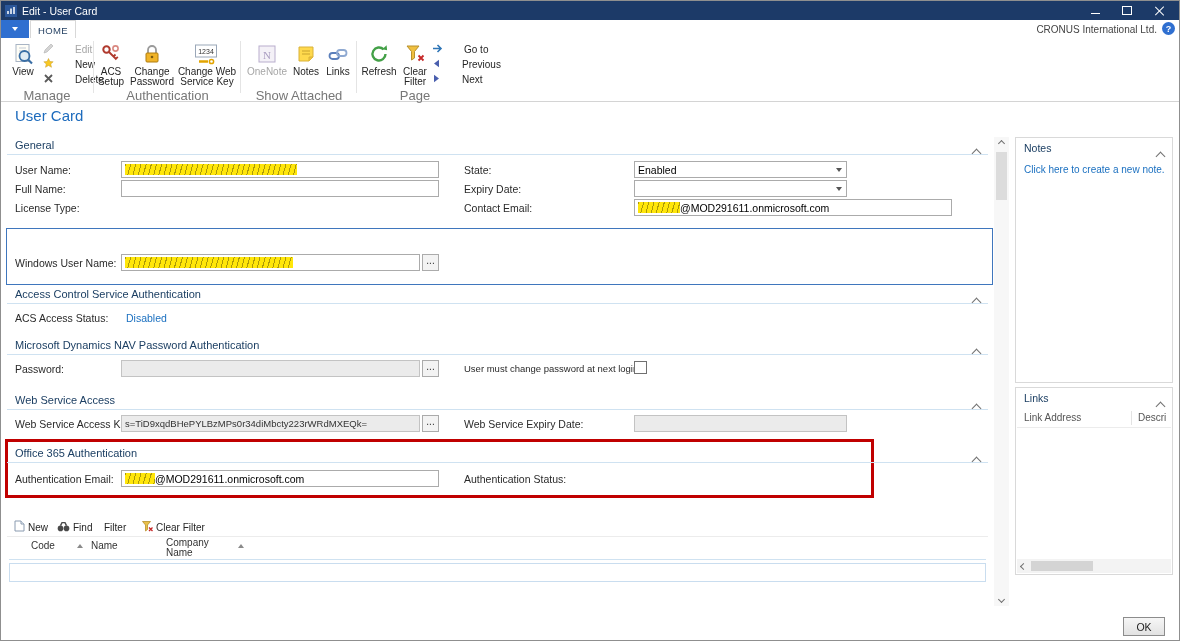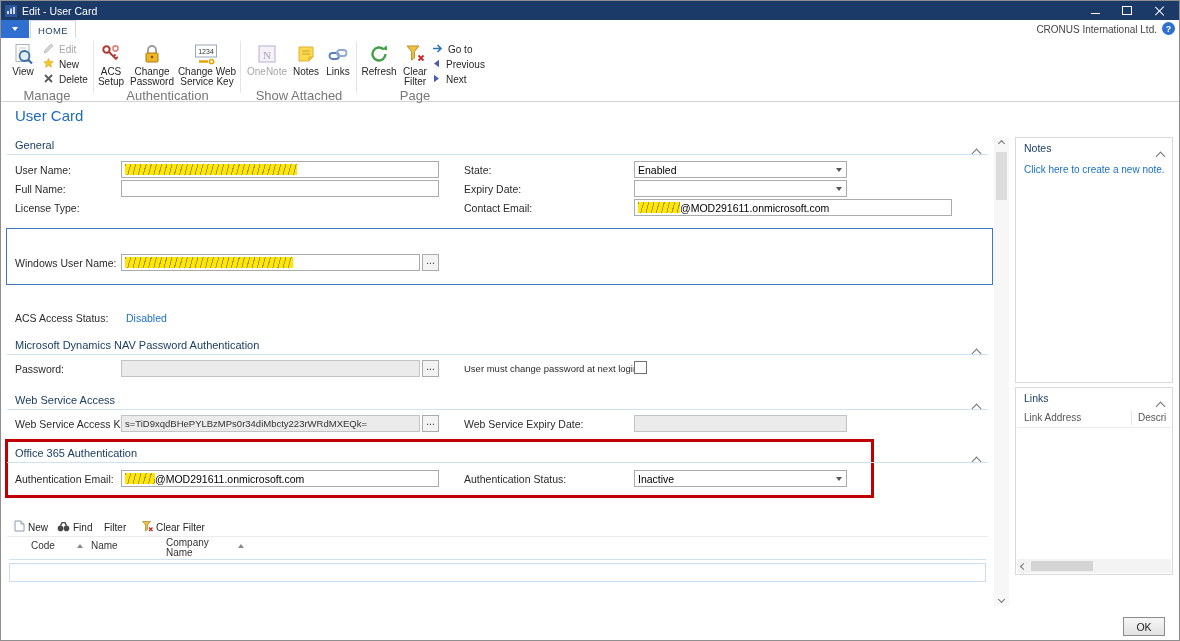--- a/index.html
+++ b/index.html
@@ -20,21 +20,21 @@
   .tabrow{position:absolute;top:19px;left:0;width:100%;height:18px;background:#fff}
   .appmenu{position:absolute;left:0;top:0;width:28px;height:18px;background:#2f6fd0;display:flex;align-items:center;justify-content:center}
   .dd-caret{border-left:3.5px solid transparent;border-right:3.5px solid transparent;border-top:4px solid #fff}
   .tab-home{position:absolute;left:29px;top:0;width:44px;height:18px;background:#fff;border:1px solid #d8d8d8;border-bottom:none;color:#1f3c5f;font-size:9.5px;display:flex;align-items:center;justify-content:center;letter-spacing:.4px}
   .company{position:absolute;right:22px;top:4px;font-size:10px;color:#444;white-space:nowrap}
   .helpico{position:absolute;right:4px;top:2px;width:13px;height:13px;border-radius:50%;background:#2f6fd0;color:#fff;font-size:9px;font-weight:bold;display:flex;align-items:center;justify-content:center}
   
   .ribbon{position:absolute;top:37px;left:0;width:100%;height:63px;background:#fff;border-bottom:1px solid #d4d4d4}
   .rbtn-lg{position:absolute;top:3px;display:flex;flex-direction:column;align-items:center;font-size:10px;color:#262626;text-align:center;line-height:10px}
   .rbtn-lg .ric{height:25px;display:flex;align-items:center;justify-content:center;margin-bottom:1px}
-  .rbtn-sm{position:absolute;display:flex;align-items:center;gap:5px;font-size:10px;color:#262626;height:13px;white-space:nowrap}
+  .rbtn-sm{position:absolute;display:flex;align-items:center;gap:21px;font-size:10px;color:#262626;height:13px;white-space:nowrap}
   .rbtn-sm.dis{color:#a6a6a6}
   .rgrp{position:absolute;top:50px;font-size:13px;color:#777;text-align:center}
   .rsep{position:absolute;top:3px;height:52px;width:1px;background:#e4e4e4}
   
   .pagetitle{position:absolute;left:14px;top:106px;font-size:15px;color:#1d6bbd}
   .sechd{position:absolute;left:6px;width:981px;height:17px;border-bottom:1px solid #cfe2f1}
   .sechd .t{position:absolute;left:8px;top:2px;font-size:11px;color:#1c3f63;white-space:nowrap}
   .chev{display:inline-block;width:6px;height:6px;border-left:1.4px solid #707070;border-top:1.4px solid #707070;transform:rotate(45deg)}
   .chev.down{transform:rotate(225deg)}
   .chev.left{transform:rotate(-45deg)}
@@ -283,20 +283,24 @@
       <span>@MOD291611.onmicrosoft.com</span>
     </div>
 
   <div class="focusbox" style="left:5px;top:227px;width:985px;height:55px"></div>
   <div class="lbl" style="left:14px;top:256px">Windows User Name:</div>
   <div class="inp" style="left:120px;top:253px;width:299px">
       <span class="redact" style="width:168px"></span>
     </div>
   <div class="ell" style="left:421px;top:253px">...</div>
 
+  <div class="sechd" style="top:285px">
+    <span class="t">Access Control Service Authentication</span>
+    <span class="cpos"><span class="chev"></span></span>
+  </div>
   <div class="lbl" style="left:14px;top:311px">ACS Access Status:</div>
   <div class="linkv" style="left:125px;top:311px">Disabled</div>
 
   <div class="sechd" style="top:336px">
     <span class="t">Microsoft Dynamics NAV Password Authentication</span>
     <span class="cpos"><span class="chev"></span></span>
   </div>
   <div class="lbl" style="left:14px;top:362px">Password:</div>
   <div class="inp dis" style="left:120px;top:359px;width:299px"></div>
   <div class="ell" style="left:421px;top:359px">...</div>
@@ -319,24 +323,20 @@
   <div class="sechd" style="top:444px">
     <span class="t">Office 365 Authentication</span>
     <span class="cpos"><span class="chev"></span></span>
   </div>
   <div class="lbl" style="left:14px;top:472px">Authentication Email:</div>
   <div class="inp" style="left:120px;top:469px;width:318px">
       <span class="redact" style="width:30px"></span>
       <span>@MOD291611.onmicrosoft.com</span>
     </div>
   <div class="lbl" style="left:463px;top:472px">Authentication Status:</div>
-  <div class="sel" style="left:633px;top:469px;width:213px">
-      <span>Inactive</span>
-      <span class="arr"></span>
-    </div>
 
   <div class="titem" style="left:12px">
     <span><svg width="12" height="12">
           <path d="M2 1h6l3 3v7H2z" fill="#fff" stroke="#8a9bb0"></path>
           <path d="M8 1v3h3" fill="#eef3f8" stroke="#8a9bb0"></path>
         </svg></span>
     <span>New</span>
   </div>
   <div class="titem" style="left:56px">
     <span><svg width="13" height="11">

